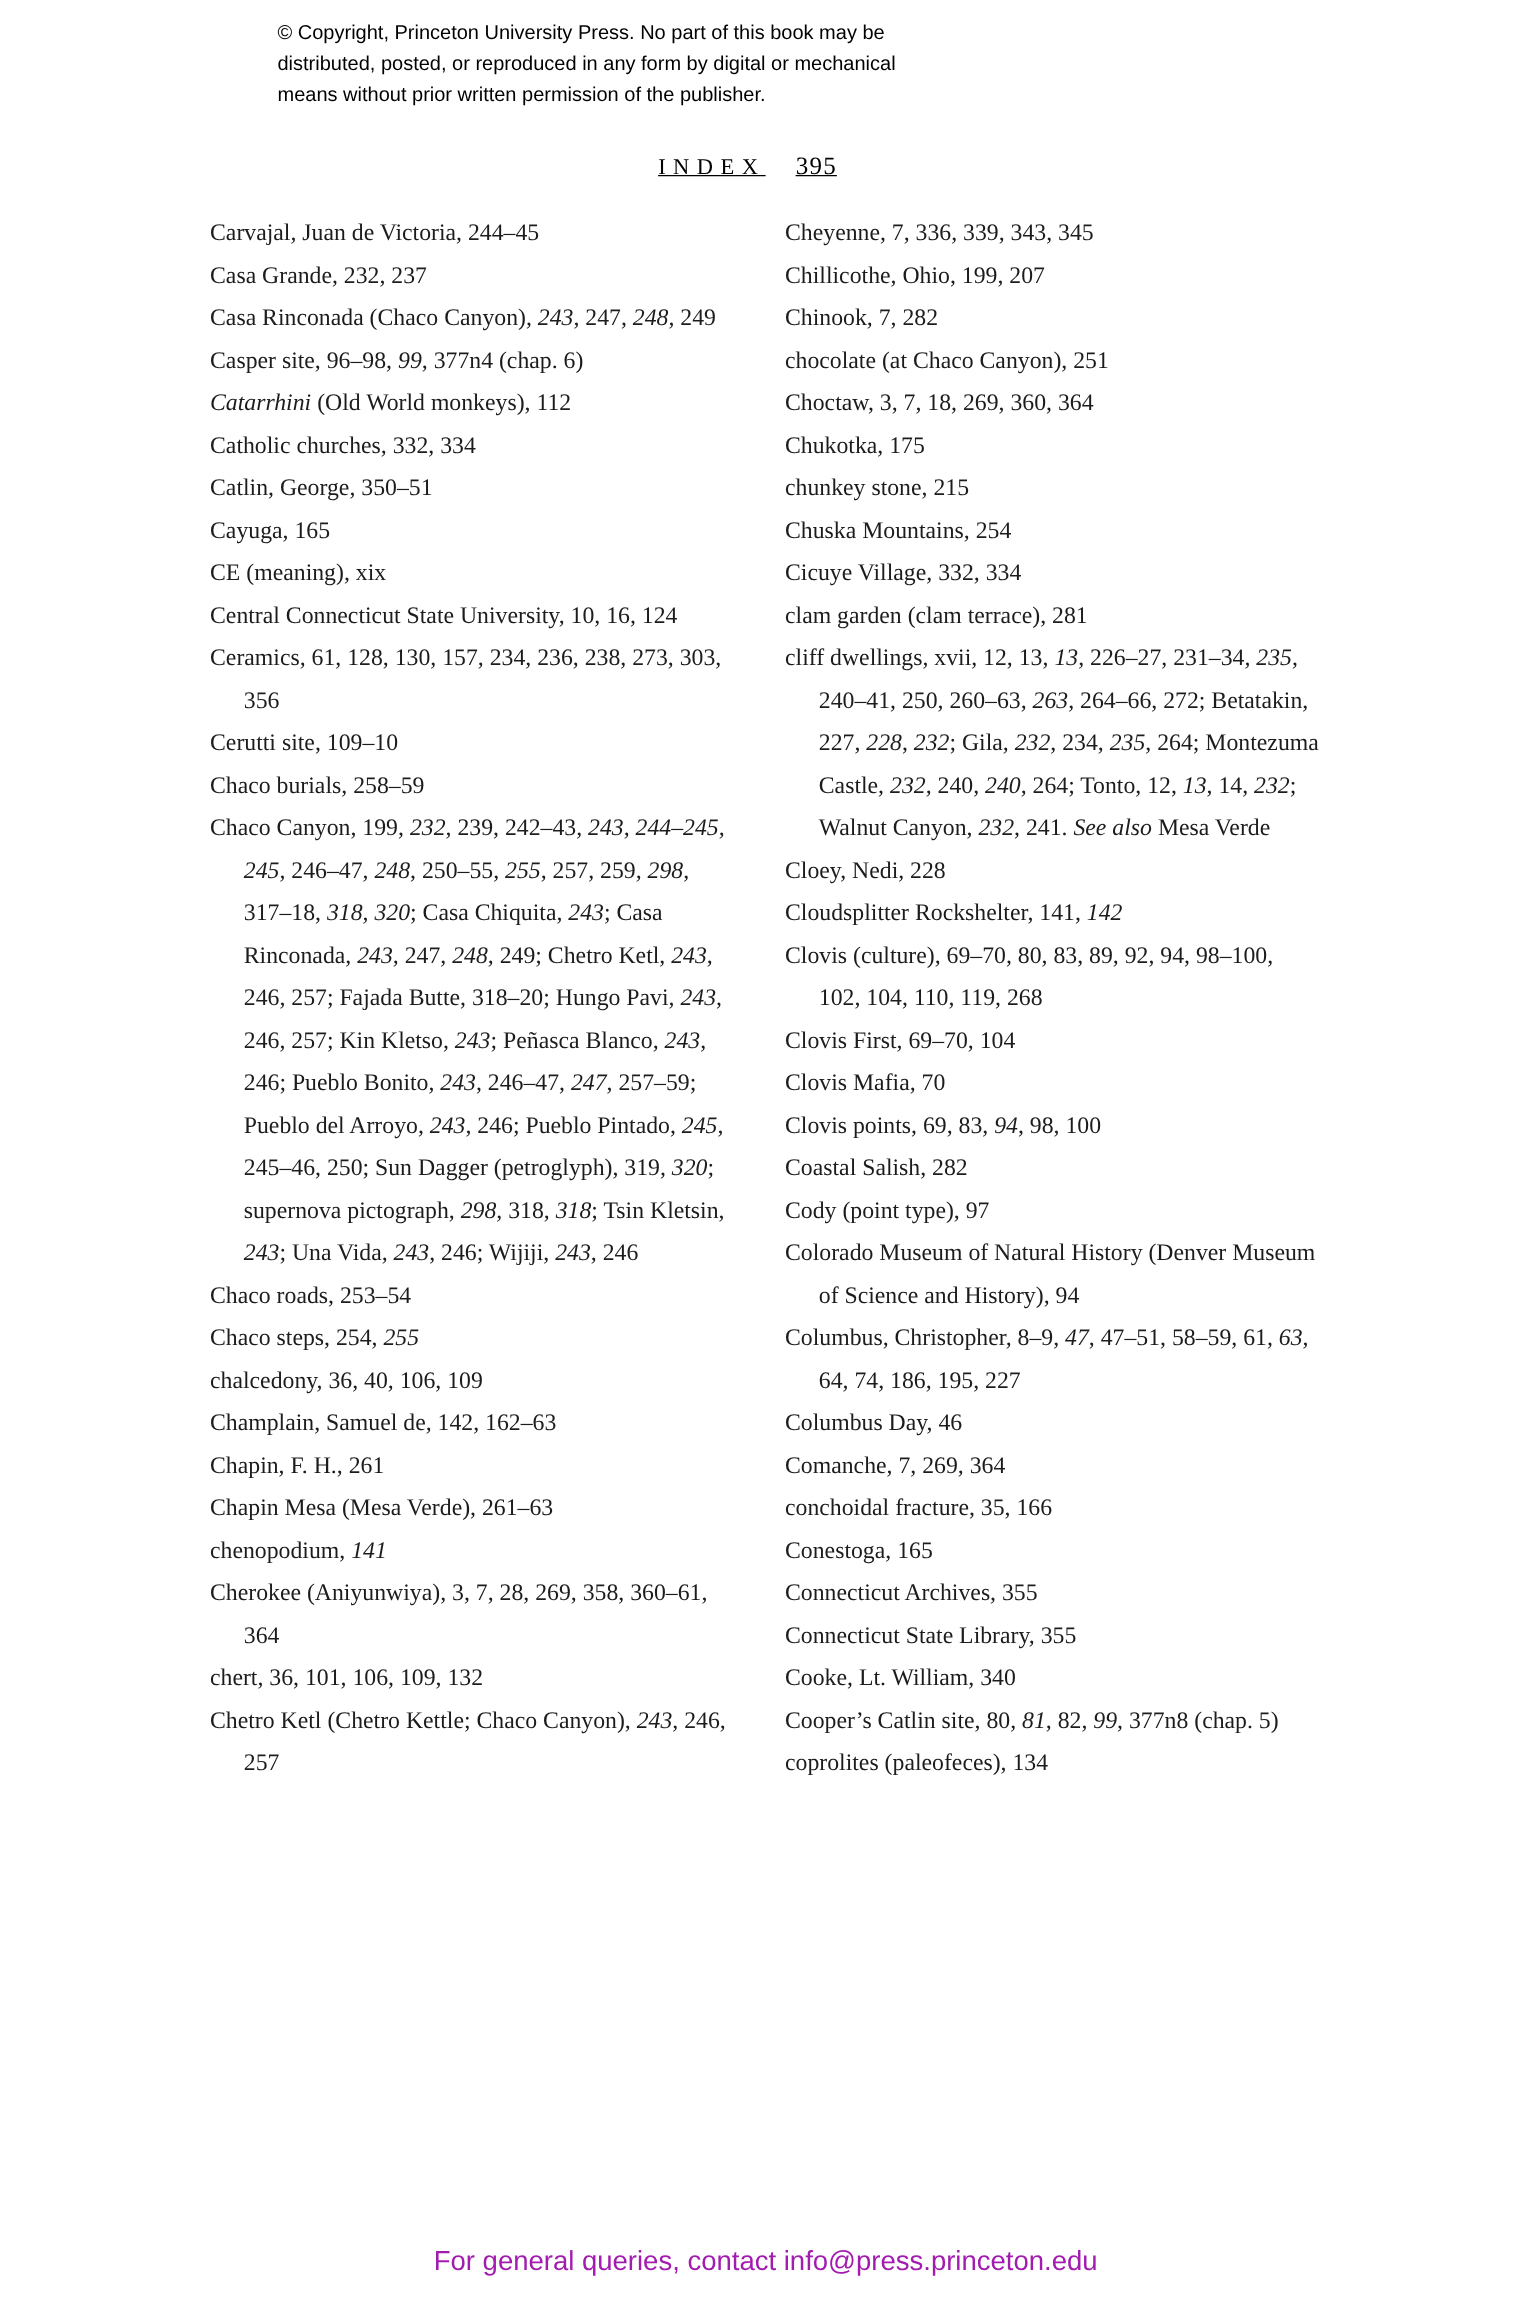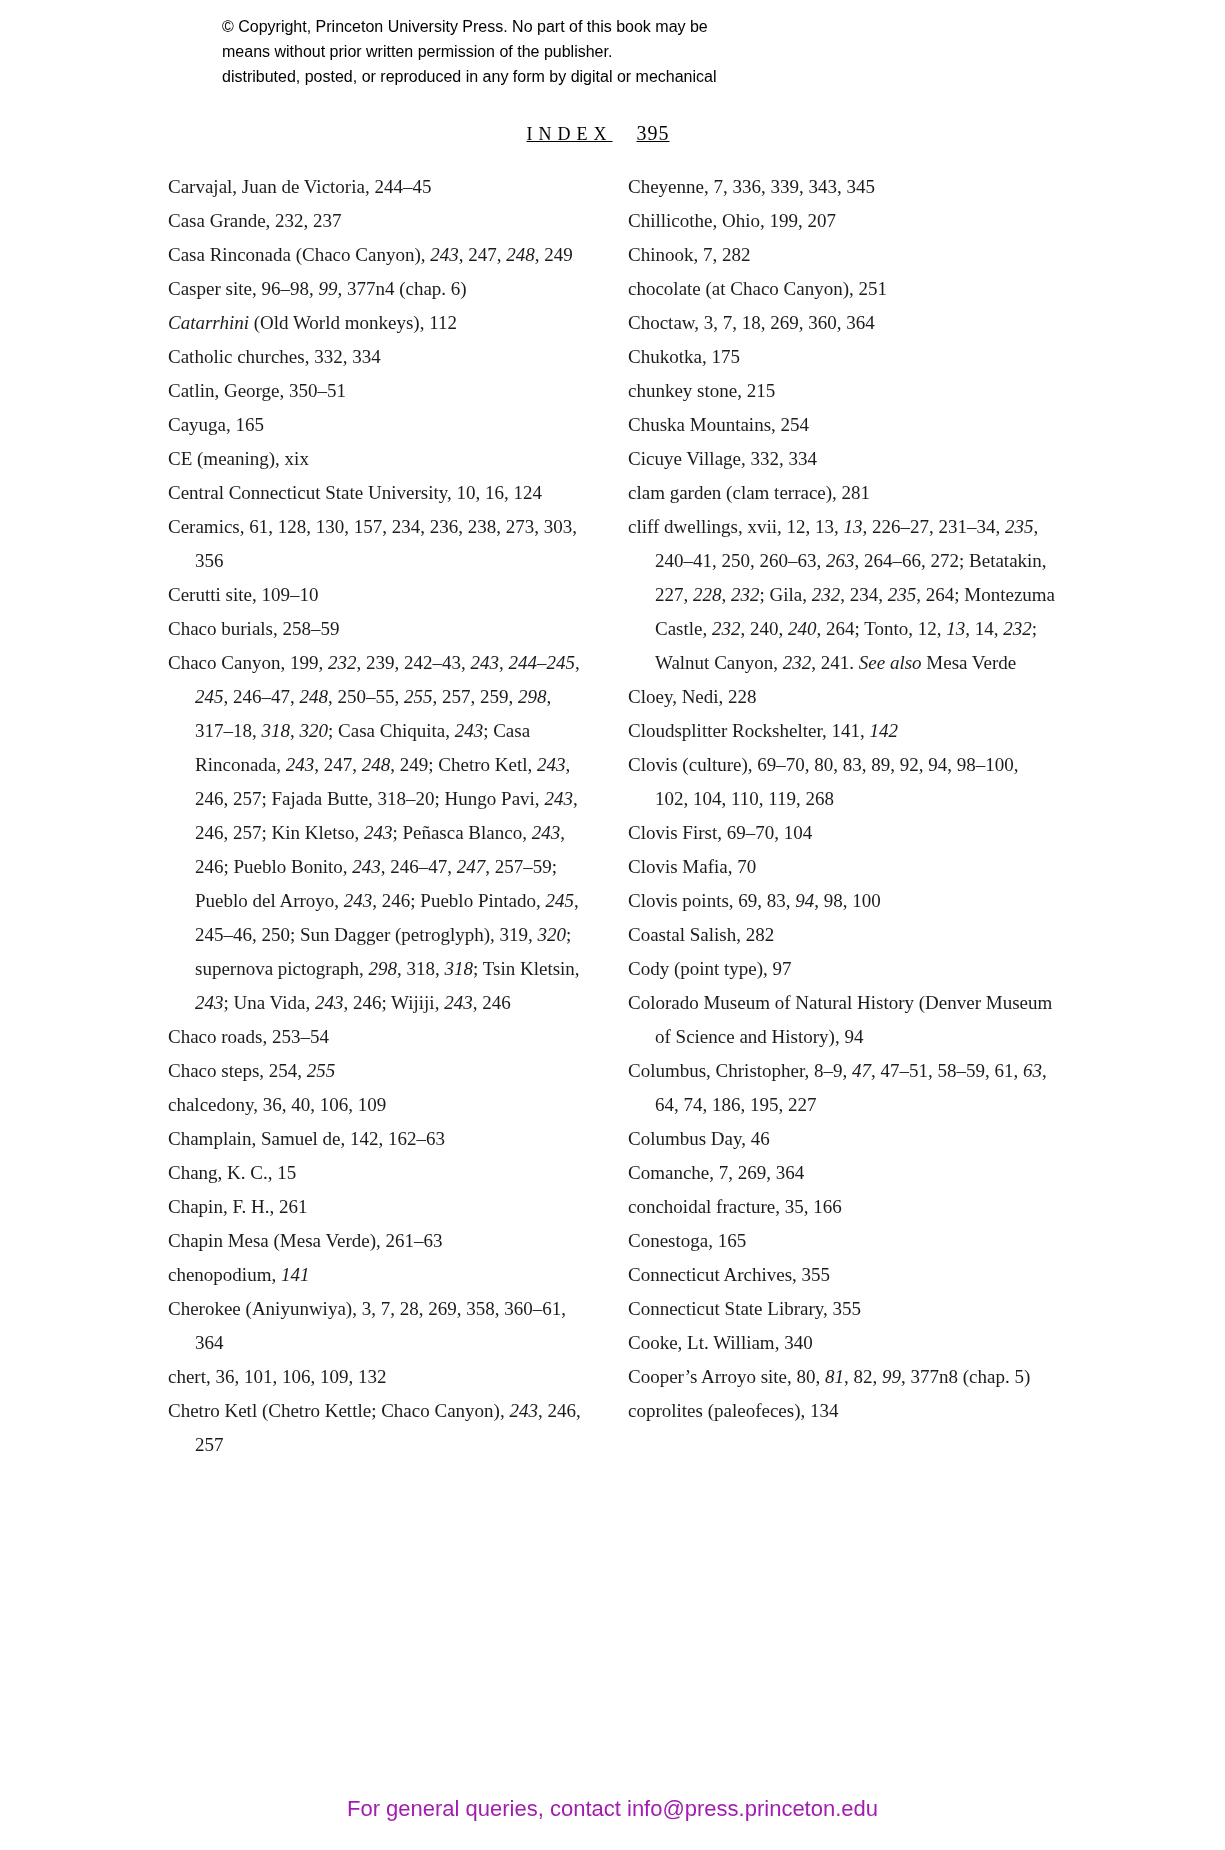--- a/index.html
+++ b/index.html
@@ -33,22 +33,22 @@
   .footer{
     position:absolute;left:0;top:1796px;width:1225px;text-align:center;
     font-family:"Liberation Sans", sans-serif;font-size:22px;color:#a21caf;
   }
 </style>
 </head>
 <body>
 
 <div class="copyright">
   <div>© Copyright, Princeton University Press. No part of this book may be</div>
+  <div>distributed, posted, or reproduced in any form by digital or mechanical</div>
   <div>means without prior written permission of the publisher.</div>
-  <div>distributed, posted, or reproduced in any form by digital or mechanical</div>
 </div>
 
 <div class="pagehead">
   <span class="sect">INDEX</span><span class="pnum">395</span>
 </div>
 
 <div class="col col-left">
     <p class="entry"><span>Carvajal, Juan de Victoria, 244–45</span></p>
     <p class="entry"><span>Casa Grande, 232, 237</span></p>
     <p class="entry"><span>Casa Rinconada (Chaco Canyon), </span><span class="it">243</span><span>, 247, </span><span class="it">248</span><span>, 249</span></p>
@@ -60,21 +60,20 @@
     <p class="entry"><span>CE (meaning), xix</span></p>
     <p class="entry"><span>Central Connecticut State University, 10, 16, 124</span></p>
     <p class="entry"><span>Ceramics, 61, 128, 130, 157, 234, 236, 238, 273, 303, 356</span></p>
     <p class="entry"><span>Cerutti site, 109–10</span></p>
     <p class="entry"><span>Chaco burials, 258–59</span></p>
     <p class="entry"><span>Chaco Canyon, 199, </span><span class="it">232</span><span>, 239, 242–43, </span><span class="it">243</span><span>, </span><span class="it">244–245</span><span>, </span><span class="it">245</span><span>, 246–47, </span><span class="it">248</span><span>, 250–55, </span><span class="it">255</span><span>, 257, 259, </span><span class="it">298</span><span>, 317–18, </span><span class="it">318</span><span>, </span><span class="it">320</span><span>; Casa Chiquita, </span><span class="it">243</span><span>; Casa Rinconada, </span><span class="it">243</span><span>, 247, </span><span class="it">248</span><span>, 249; Chetro Ketl, </span><span class="it">243</span><span>, 246, 257; Fajada Butte, 318–20; Hungo Pavi, </span><span class="it">243</span><span>, 246, 257; Kin Kletso, </span><span class="it">243</span><span>; Peñasca Blanco, </span><span class="it">243</span><span>, 246; Pueblo Bonito, </span><span class="it">243</span><span>, 246–47, </span><span class="it">247</span><span>, 257–59; Pueblo del Arroyo, </span><span class="it">243</span><span>, 246; Pueblo Pintado, </span><span class="it">245</span><span>, 245–46, 250; Sun Dagger (petroglyph), 319, </span><span class="it">320</span><span>; supernova pictograph, </span><span class="it">298</span><span>, 318, </span><span class="it">318</span><span>; Tsin Kletsin, </span><span class="it">243</span><span>; Una Vida, </span><span class="it">243</span><span>, 246; Wijiji, </span><span class="it">243</span><span>, 246</span></p>
     <p class="entry"><span>Chaco roads, 253–54</span></p>
     <p class="entry"><span>Chaco steps, 254, </span><span class="it">255</span></p>
     <p class="entry"><span>chalcedony, 36, 40, 106, 109</span></p>
     <p class="entry"><span>Champlain, Samuel de, 142, 162–63</span></p>
-    <p class="entry"><span>Chang, K. C., 15</span></p>
     <p class="entry"><span>Chapin, F. H., 261</span></p>
     <p class="entry"><span>Chapin Mesa (Mesa Verde), 261–63</span></p>
     <p class="entry"><span>chenopodium, </span><span class="it">141</span></p>
     <p class="entry"><span>Cherokee (Aniyunwiya), 3, 7, 28, 269, 358, 360–61, 364</span></p>
     <p class="entry"><span>chert, 36, 101, 106, 109, 132</span></p>
     <p class="entry"><span>Chetro Ketl (Chetro Kettle; Chaco Canyon), </span><span class="it">243</span><span>, 246, 257</span></p>
   </div>
 <div class="col col-right">
     <p class="entry"><span>Cheyenne, 7, 336, 339, 343, 345</span></p>
     <p class="entry"><span>Chillicothe, Ohio, 199, 207</span></p>
@@ -97,17 +96,17 @@
     <p class="entry"><span>Cody (point type), 97</span></p>
     <p class="entry"><span>Colorado Museum of Natural History (Denver Museum of Science and History), 94</span></p>
     <p class="entry"><span>Columbus, Christopher, 8–9, </span><span class="it">47</span><span>, 47–51, 58–59, 61, </span><span class="it">63</span><span>, 64, 74, 186, 195, 227</span></p>
     <p class="entry"><span>Columbus Day, 46</span></p>
     <p class="entry"><span>Comanche, 7, 269, 364</span></p>
     <p class="entry"><span>conchoidal fracture, 35, 166</span></p>
     <p class="entry"><span>Conestoga, 165</span></p>
     <p class="entry"><span>Connecticut Archives, 355</span></p>
     <p class="entry"><span>Connecticut State Library, 355</span></p>
     <p class="entry"><span>Cooke, Lt. William, 340</span></p>
-    <p class="entry"><span>Cooper’s Arroyo site, 80, </span><span class="it">81</span><span>, 82, </span><span class="it">99</span><span>, 377n8 (chap. 5)</span></p>
+    <p class="entry"><span>Cooper’s Catlin site, 80, </span><span class="it">81</span><span>, 82, </span><span class="it">99</span><span>, 377n8 (chap. 5)</span></p>
     <p class="entry"><span>coprolites (paleofeces), 134</span></p>
   </div>
 
 <div class="footer">For general queries, contact info@press.princeton.edu</div>
 
 </body></html>

